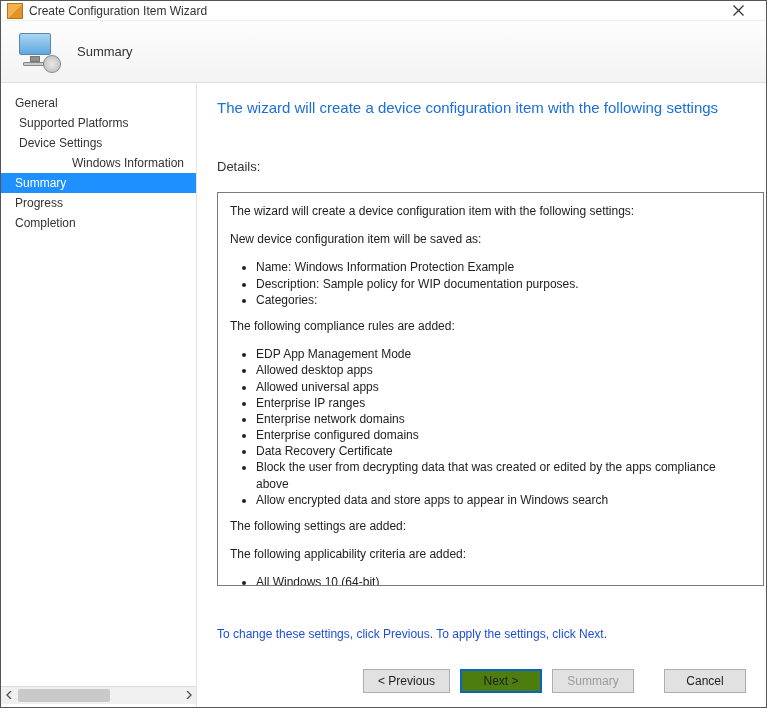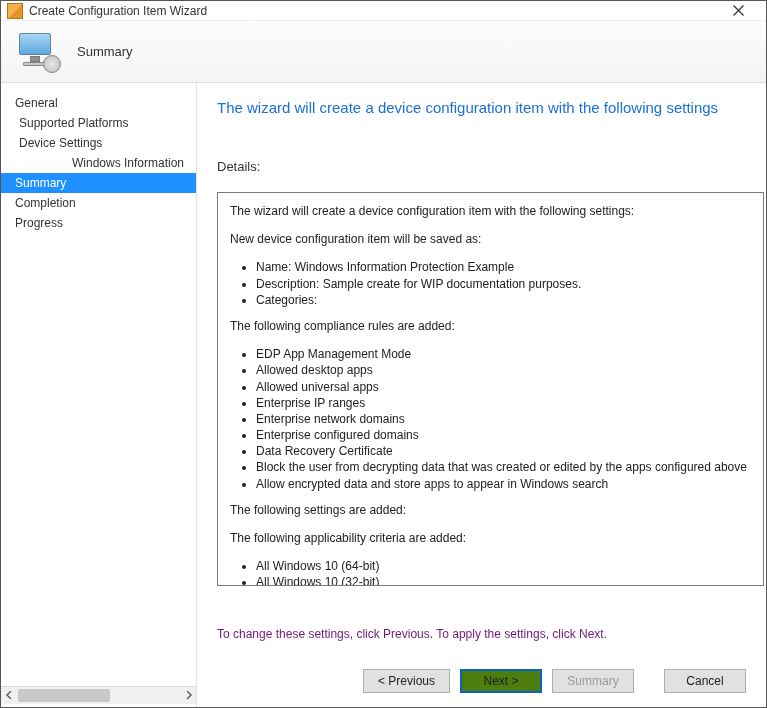--- a/index.html
+++ b/index.html
@@ -139,21 +139,21 @@
       font-size: 12px;
       color: #222;
       line-height: 1.35;
       height: 394px;
       overflow: hidden;
     }
     .details-box p { margin: 0 0 2px 0; }
     .details-box .gap { height: 10px; }
     .details-box ul { margin: 12px 0 0 26px; padding: 0; }
     .details-box li { margin: 0; }
-    .hint { margin-top: 26px; color: #701a75; }
+    .hint { margin-top: 26px; color: #1d4ed8; }
 
     
     .footer {
       height: 52px;
       display: flex;
       align-items: center;
       justify-content: flex-end;
       gap: 10px;
       padding: 0 18px;
     }
@@ -195,22 +195,22 @@
 </div>
 
 <div class="body">
   <div class="sidebar">
     <div class="nav" id="nav">
         <div class="nav-item">General</div>
         <div class="nav-item indent1">Supported Platforms</div>
         <div class="nav-item indent1">Device Settings</div>
         <div class="nav-item indent2">Windows Information</div>
         <div class="nav-item selected">Summary</div>
+        <div class="nav-item">Progress</div>
         <div class="nav-item">Completion</div>
-        <div class="nav-item">Progress</div>
       </div>
     <div class="vsep"></div>
     <div class="sb-scroll">
       <div class="sb-btn">
         <svg width="7" height="8" viewBox="0 0 7 8">
             <path d="M5 0 L1 4 L5 8" fill="none" stroke="#555" stroke-width="1.4"></path>
           </svg>
       </div>
       <div class="sb-track">
         <div class="sb-thumb"></div>
@@ -225,34 +225,34 @@
 
   <div class="main">
     <h1>The wizard will create a device configuration item with the following settings</h1>
     <div class="details-label">Details:</div>
     <div class="details-box">
       <p>The wizard will create a device configuration item with the following settings:</p>
       <div class="gap"></div>
       <p>New device configuration item will be saved as:</p>
       <ul id="saved-as-list">
           <li>Name: Windows Information Protection Example</li>
-          <li>Description: Sample create for WIP documentation purposes.</li>
+          <li>Description: Sample policy for WIP documentation purposes.</li>
           <li>Categories:</li>
         </ul>
       <div class="gap"></div>
       <p>The following compliance rules are added:</p>
       <ul id="rules-list">
           <li>EDP App Management Mode</li>
           <li>Allowed desktop apps</li>
           <li>Allowed universal apps</li>
           <li>Enterprise IP ranges</li>
           <li>Enterprise network domains</li>
           <li>Enterprise configured domains</li>
           <li>Data Recovery Certificate</li>
-          <li>Block the user from decrypting data that was created or edited by the apps configured above</li>
+          <li>Block the user from decrypting data that was created or edited by the apps compliance above</li>
           <li>Allow encrypted data and store apps to appear in Windows search</li>
         </ul>
       <div class="gap"></div>
       <p>The following settings are added:</p>
       <div class="gap"></div>
       <p>The following applicability criteria are added:</p>
       <ul id="applicability-list">
           <li>All Windows 10 (64-bit)</li>
           <li>All Windows 10 (32-bit)</li>
         </ul>

